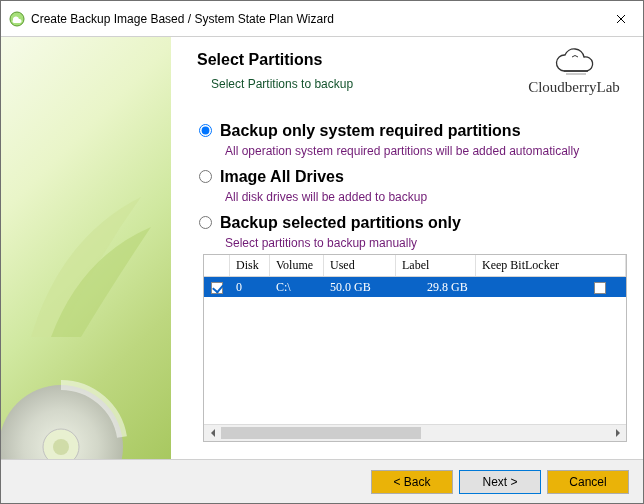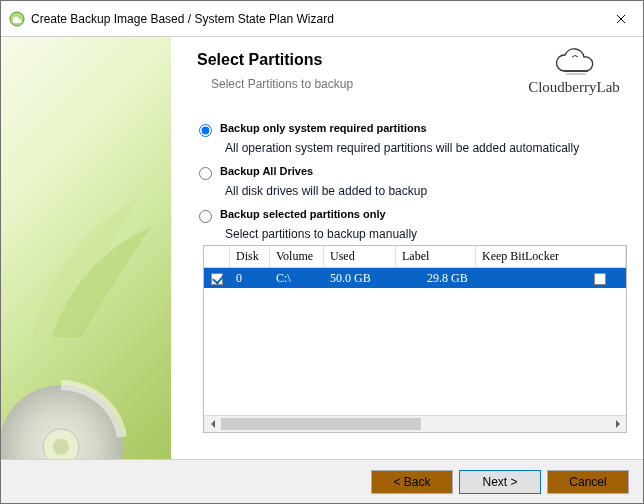--- a/index.html
+++ b/index.html
@@ -11,29 +11,29 @@
   .titlebar .win-close { width:44px; height:28px; display:flex; align-items:center; justify-content:center; }
   .body { flex:1; display:flex; min-height:0; }
   .sidebar { width:170px; position:relative; overflow:hidden;
     background: linear-gradient(135deg, #f6fbe8 0%, #e9f5c8 30%, #d0e8a0 55%, #bdd77f 75%, #a8c860 100%);
   }
   .sidebar svg.deco { position:absolute; }
   .content { flex:1; display:flex; flex-direction:column; padding:10px 14px 0 14px; min-width:0; }
   .header-row { display:flex; align-items:flex-start; }
   .header-text { flex:1; padding-left:12px; }
   .header-text h1 { margin:4px 0 2px 0; font-size:16px; font-weight:bold; }
-  .header-text .sub { margin:8px 0 0 14px; font-size:12px; color:#737373; }
+  .header-text .sub { margin:8px 0 0 14px; font-size:12px; color:#14532d; }
   .brand { width:110px; text-align:center; }
   .brand .cloud { display:block; margin:0 auto 2px auto; }
   .brand .brand-text { font-family: Liberation Serif, serif; font-size:15px; color:#333; }
   .options { margin-top:26px; padding-left:14px; }
   .opt { display:flex; align-items:flex-start; margin-bottom:4px; }
   .opt input[type=radio] { margin:2px 8px 0 0; }
-  .opt .lbl { font-weight:bold; font-size:11px; }
-  .opt-desc { margin:0 0 10px 26px; font-size:12px; color:#0f172a; }
+  .opt .lbl { font-weight:bold; font-size:16px; }
+  .opt-desc { margin:0 0 10px 26px; font-size:12px; color:#701a75; }
   .grid-wrap { margin-left:4px; margin-right:2px; border:1px solid #bdbdbd; height:188px; display:flex; flex-direction:column; background:#fff;font-family:Liberation Serif, serif; }
   .grid-head { display:flex; background:#fff; height:22px; border-bottom:1px solid #d4d4d4; }
   .grid-head .hc { border-right:1px solid #e0e0e0; padding:3px 6px; font-size:12px; color:#000; background:#fff; }
   .hc.chk { width:26px; }
   .hc.disk { width:40px; }
   .hc.vol { width:54px; }
   .hc.size { width:86px; }
   .hc.used { width:72px; }
   .hc.label { width:80px; }
   .hc.keep { flex:1; }
@@ -48,21 +48,21 @@
   .rc.used { width:72px;margin-left:11px; }
   .rc.label { width:80px; }
   .rc.keep { flex:1; text-align:center; }
   .chkbox { display:inline-block; width:12px; height:12px; background:#fff; border:1px solid #888; position:relative; vertical-align:middle; }
   .chkbox.checked::after { content:""; position:absolute; left:1px; top:1px; width:8px; height:5px; border:2px solid #0a64c8; border-top:none; border-right:none; transform:rotate(-50deg); }
   .hscroll { height:17px; background:#f0f0f0; border-top:1px solid #dcdcdc; display:flex; align-items:center; }
   .hscroll .arrow { width:17px; height:17px; display:flex; align-items:center; justify-content:center; color:#606060; }
   .hscroll .track { flex:1; height:17px; position:relative; }
   .hscroll .thumb { position:absolute; top:2px; left:0; height:12px; width:200px; background:#cdcdcd; border-radius:0; }
   .footer { height:44px; border-top:1px solid #d0d0d0; background:#f0f0f0; display:flex; align-items:center; justify-content:flex-end; padding:0 14px; gap:6px; }
-  .btn { min-width:82px; height:24px; background:#a16207; border:1px solid #adadad; font-size:12px; display:flex; align-items:center; justify-content:center; color:#000; cursor:default; }
+  .btn { min-width:82px; height:24px; background:#eab308; border:1px solid #adadad; font-size:12px; display:flex; align-items:center; justify-content:center; color:#000; cursor:default; }
   .btn.primary { border:1.5px solid #0078d7; background:#e1e1e1; }
 </style>
 </head>
 <body>
 
 <div class="window">
   <div class="titlebar">
     <span class="app-icon">
       <svg width="16" height="16" viewBox="0 0 16 16">
           <circle cx="8" cy="8" r="7" fill="#a7e07a" stroke="#5a9a2f"></circle>
@@ -117,21 +117,21 @@
 
       <div class="options">
         <div class="opt">
           <input type="radio" name="mode" checked="" style="">
           <span class="lbl">Backup only system required partitions</span>
         </div>
         <div class="opt-desc">All operation system required partitions will be added automatically</div>
 
         <div class="opt">
           <input type="radio" name="mode" style="">
-          <span class="lbl">Backup All Drives</span>
+          <span class="lbl">Image All Drives</span>
         </div>
         <div class="opt-desc">All disk drives will be added to backup</div>
 
         <div class="opt">
           <input type="radio" name="mode" style="">
           <span class="lbl">Backup selected partitions only</span>
         </div>
         <div class="opt-desc" style="margin-bottom:4px;">Select partitions to backup manually</div>
 
         <div class="grid-wrap">

